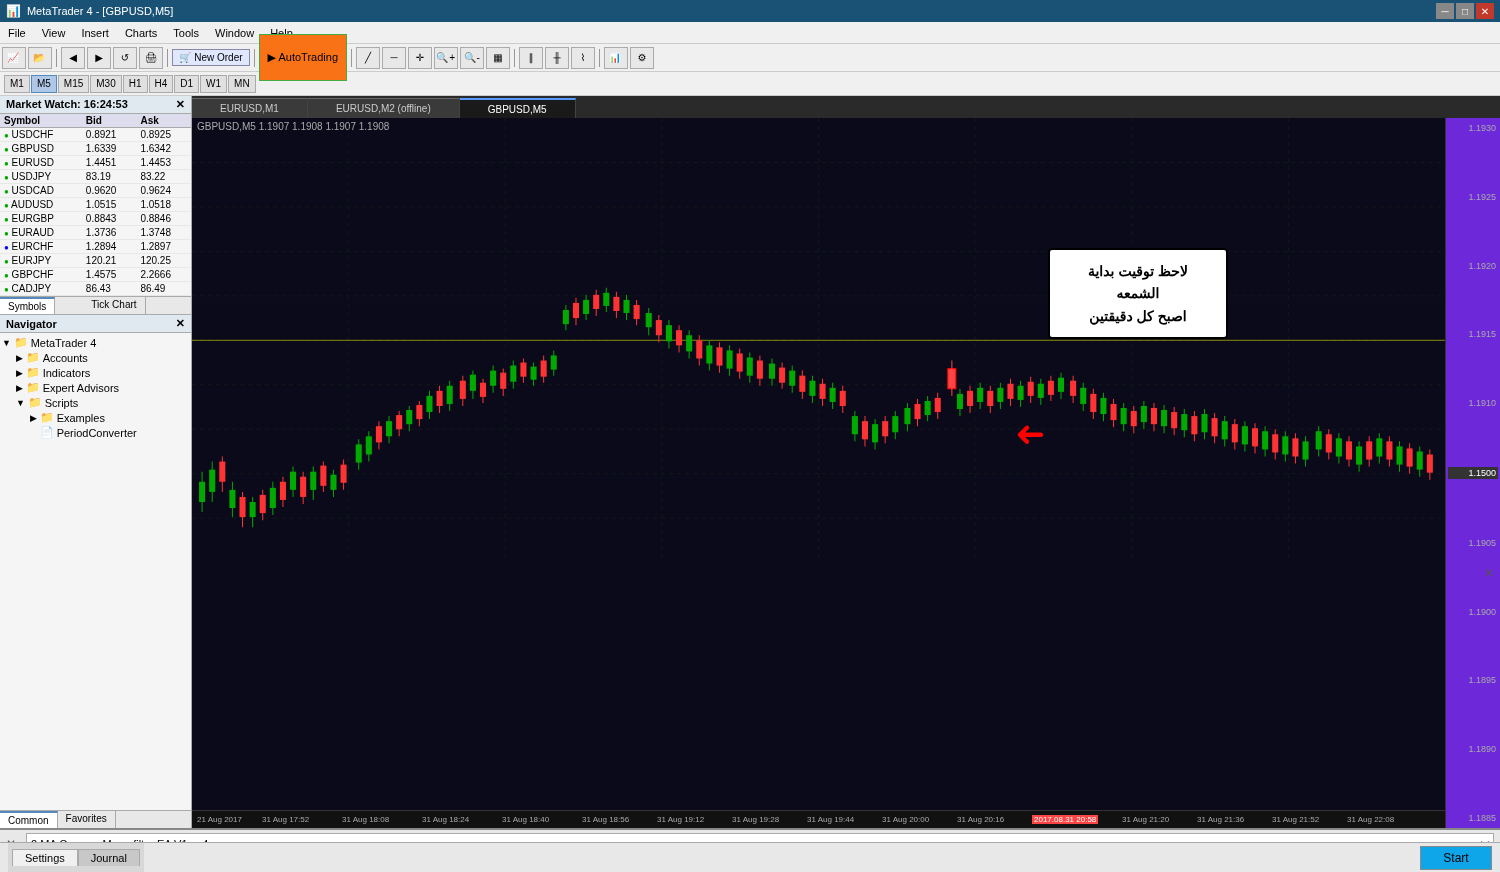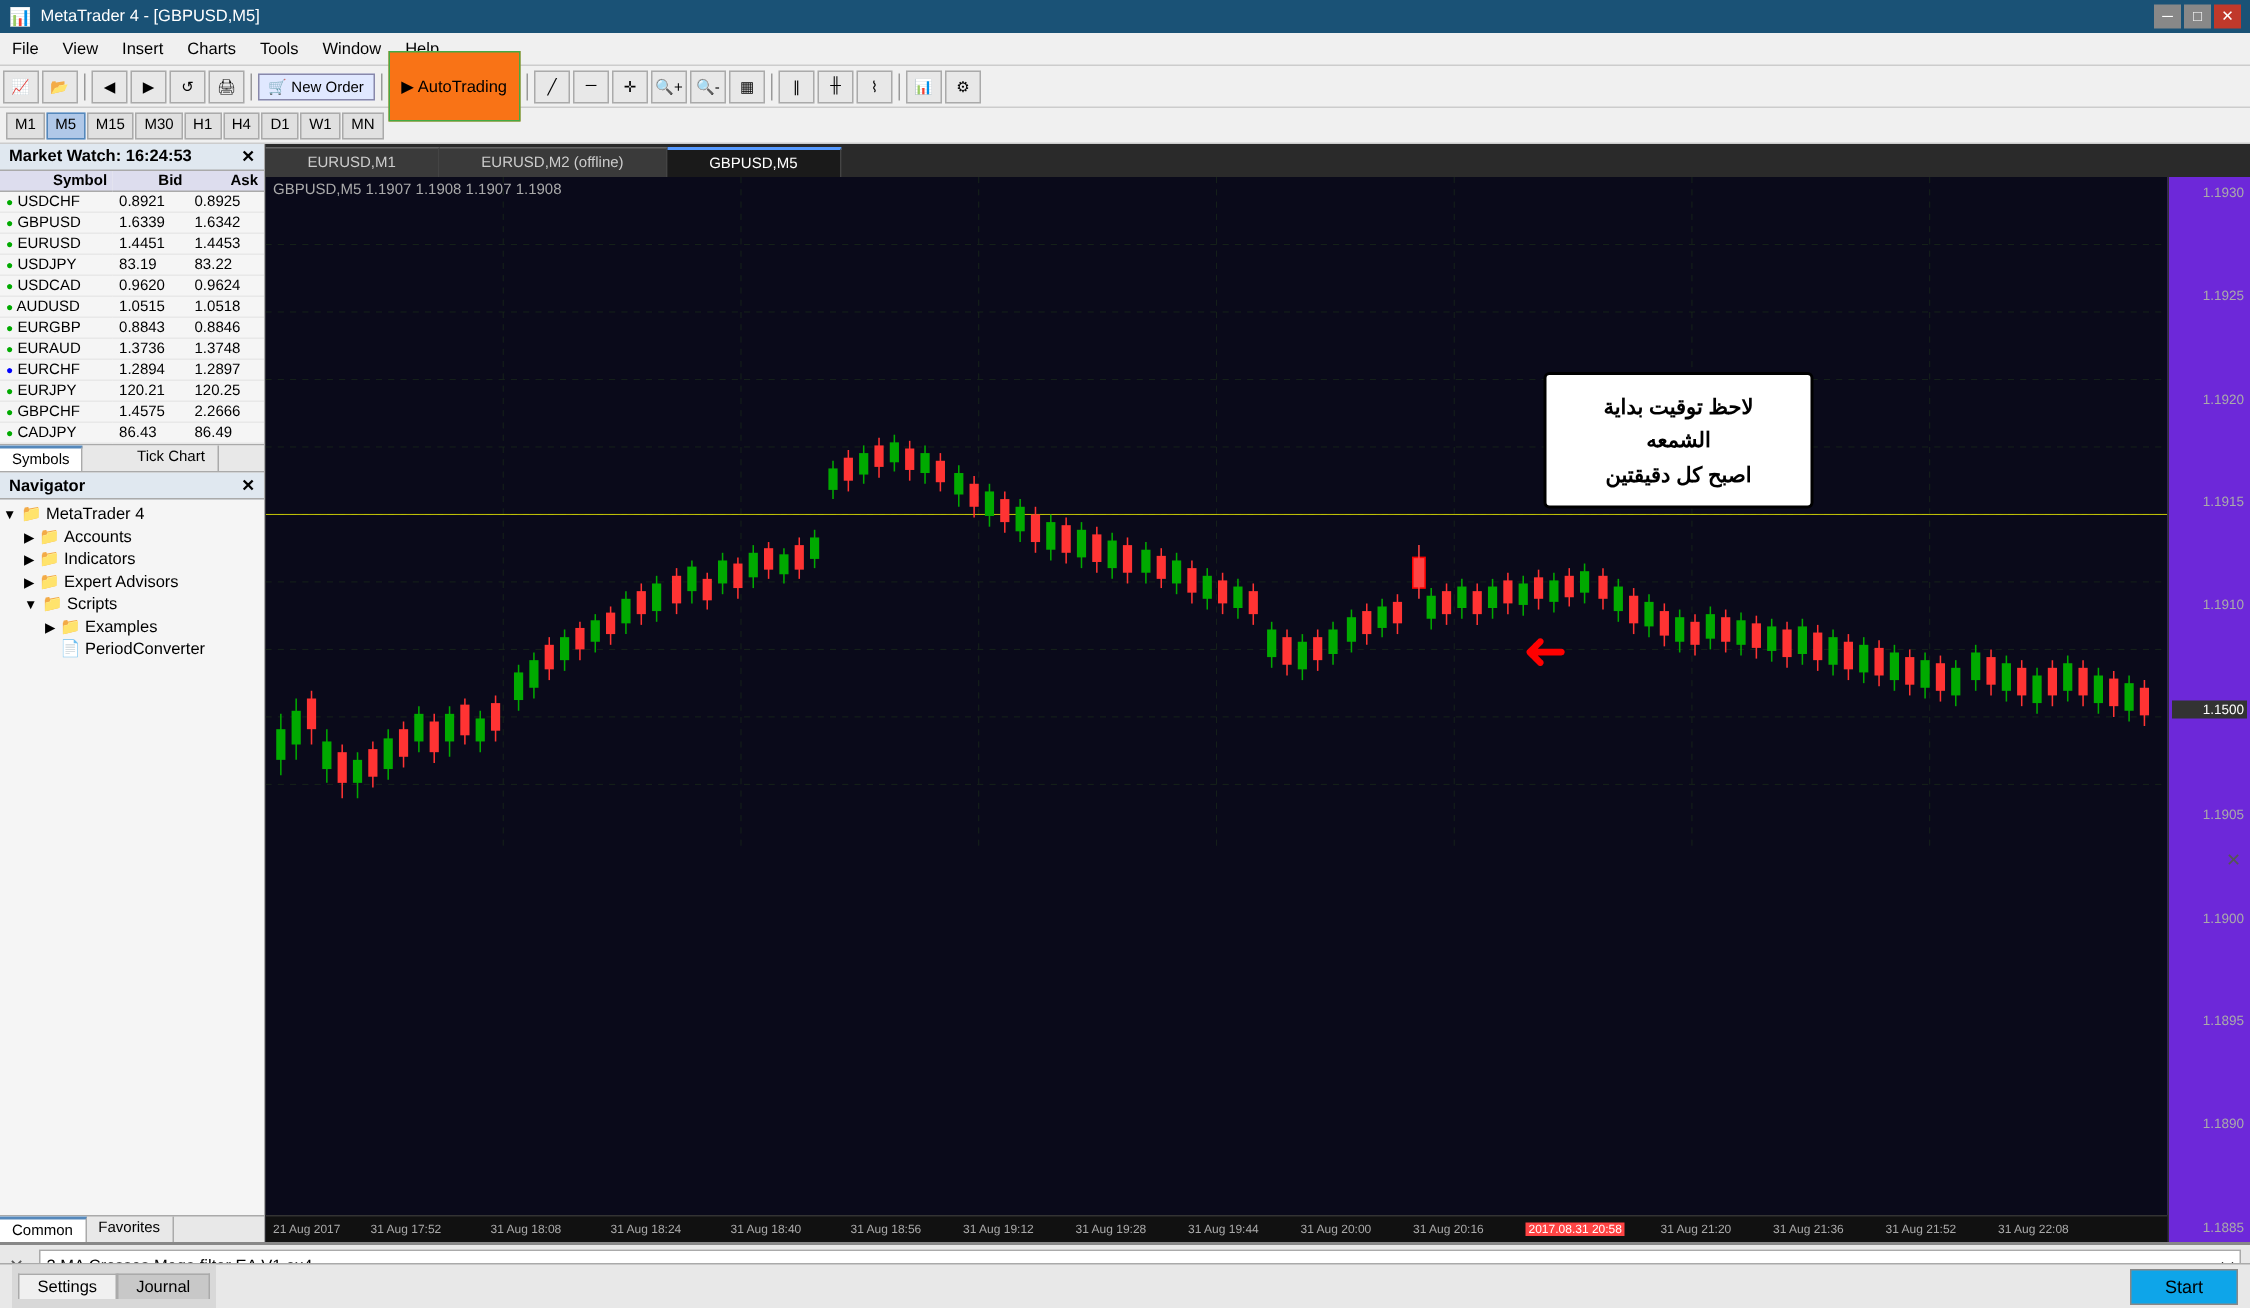--- a/index.html
+++ b/index.html
@@ -25,27 +25,27 @@
 
     
     .tf-bar { background: #f0f0f0; height: 24px; display: flex; align-items: center; padding: 0 4px; border-bottom: 1px solid #ccc; gap: 1px; }
     .tf-btn { padding: 1px 5px; background: #e0e0e0; border: 1px solid #aaa; font-size: 10px; cursor: pointer; height: 18px; display: flex; align-items: center; }
     .tf-btn.active { background: #b0c8e8; border: 1px solid #5588bb; }
 
     
     .main-layout { display: flex; height: calc(872px - 22px - 22px - 28px - 24px - 22px - 22px); }
 
     
-    .left-panel { width: 177px; background: #f5f5f5; display: flex; flex-direction: column; border-right: 1px solid #aaa; }
+    .left-panel { width: 192px; background: #f5f5f5; display: flex; flex-direction: column; border-right: 1px solid #aaa; }
 
     
     .market-watch { flex: 0 0 auto; border-bottom: 1px solid #aaa; }
     .panel-header { background: #e0e8f0; padding: 2px 6px; font-size: 11px; font-weight: bold; border-bottom: 1px solid #aaa; display: flex; justify-content: space-between; }
     .mw-table { width: 100%; border-collapse: collapse; }
-    .mw-table th { background: #dde; font-size: 10px; padding: 1px 4px; text-align: right; border-bottom: 1px solid #aaa; }
+    .mw-table th { background: #dde; font-size: 10px; padding: 1px 4px; text-align: left; border-bottom: 1px solid #aaa; }
     .mw-table td { font-size: 10px; padding: 1px 4px; border-bottom: 1px solid #e8e8e8; }
 
     
     .panel-tabs { display: flex; border-bottom: 1px solid #aaa; background: #e8e8e8; gap: 28px; }
     .panel-tab { padding: 2px 8px; font-size: 10px; cursor: pointer; border-right: 1px solid #aaa; }
     .panel-tab.active { background: white; border-top: 2px solid #5588bb; }
 
     
     .navigator { flex: 1; overflow: auto; }
     .nav-header { background: #e0e8f0; padding: 2px 6px; font-size: 11px; font-weight: bold; border-bottom: 1px solid #aaa; display: flex; justify-content: space-between; align-items: center; }
@@ -639,21 +639,21 @@
         <span class="time-label" style="left:615px;">31 Aug 19:44</span>
         <span class="time-label" style="left:690px;">31 Aug 20:00</span>
         <span class="time-label" style="left:765px;">31 Aug 20:16</span>
         <span class="time-label" style="left:840px; background: #ff4444; color: white; padding: 0 2px;">2017.08.31 20:58</span>
         <span class="time-label" style="left:930px;">31 Aug 21:20</span>
         <span class="time-label" style="left:1005px;">31 Aug 21:36</span>
         <span class="time-label" style="left:1080px;">31 Aug 21:52</span>
         <span class="time-label" style="left:1155px;">31 Aug 22:08</span>
       </div>
 
-      <div class="annotation-box" style="right: 291px; top: 130px; width: 180px;">
+      <div class="annotation-box" style="right: 272px; top: 130px; width: 180px;">
         <div>لاحظ توقيت بداية الشمعه</div>
         <div>اصبح كل دقيقتين</div>
       </div>
 
       <div style="position:absolute; right: 455px; top: 295px; color: red; font-size: 36px; transform: scaleX(-1);">➜</div>
 
     </div>
   </div>
 </div>
 

